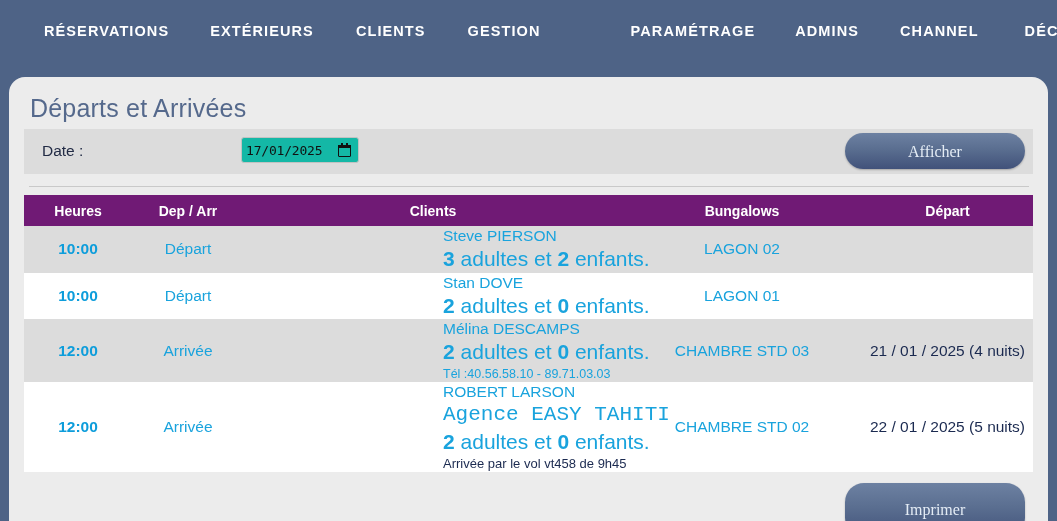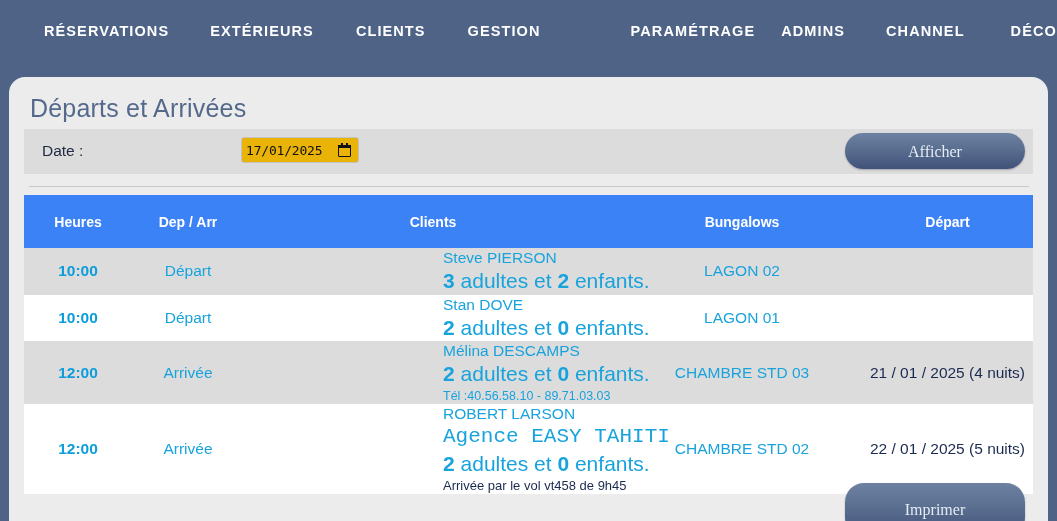--- a/index.html
+++ b/index.html
@@ -33,21 +33,21 @@
     font-weight: bold;
     letter-spacing: 1.1px;
     white-space: nowrap;
     cursor: pointer;
     text-decoration: none;
   }
   .nav-item.s0 { margin-right: 41px; }
   .nav-item.s1 { margin-right: 42px; }
   .nav-item.s2 { margin-right: 42px; }
   .nav-item.s3 { margin-right: 42px; }
-  .nav-item.s4 { margin-right: 26px; padding-left: 48px; }
+  .nav-item.s4 { margin-right: 40px; padding-left: 48px; }
   .nav-item.s5 { margin-right: 41px; }
   .nav-item.s6 { margin-right: 46px; }
   .nav-item.s7 { margin-right: 0; }
 
   
   .panel {
     position: absolute;
     top: 49px;
     left: 9px;
     width: 1039px;
@@ -86,21 +86,21 @@
   }
   .date-input {
     position: absolute;
     left: 217px;
     top: 8px;
     width: 118px;
     height: 26px;
     box-sizing: border-box;
     border: 1px solid #c2c2c2;
     border-radius: 3px;
-    background: #eab308;
+    background: #14b8a6;
     font-family: "DejaVu Sans Mono", "Liberation Mono", monospace;
     font-size: 13px;
     color: #111111;
     padding: 0 4px;
     display: flex;
     align-items: center;
     justify-content: space-between;
   }
   .date-text { letter-spacing: -0.2px; }
   .cal-icon {
@@ -178,26 +178,26 @@
     top: 118px;
     left: 15px;
     width: 1009px;
   }
   table.dep-arr {
     border-collapse: collapse;
     width: 1009px;
     table-layout: fixed;
   }
   table.dep-arr thead th {
-    background: #3b82f6;
+    background: #701a75;
     color: #ffffff;
     font-size: 14px;
     font-weight: bold;
     height: 31px;
-    padding: 11px;
+    padding: 0;
     vertical-align: middle;
   }
   .col-heures  { width: 108px; }
   .col-deparr  { width: 112px; }
   .col-clients { width: 378px; }
   .col-bung    { width: 240px; }
   .col-depart  { width: 171px; }
 
   table.dep-arr tbody td {
     padding: 0;

